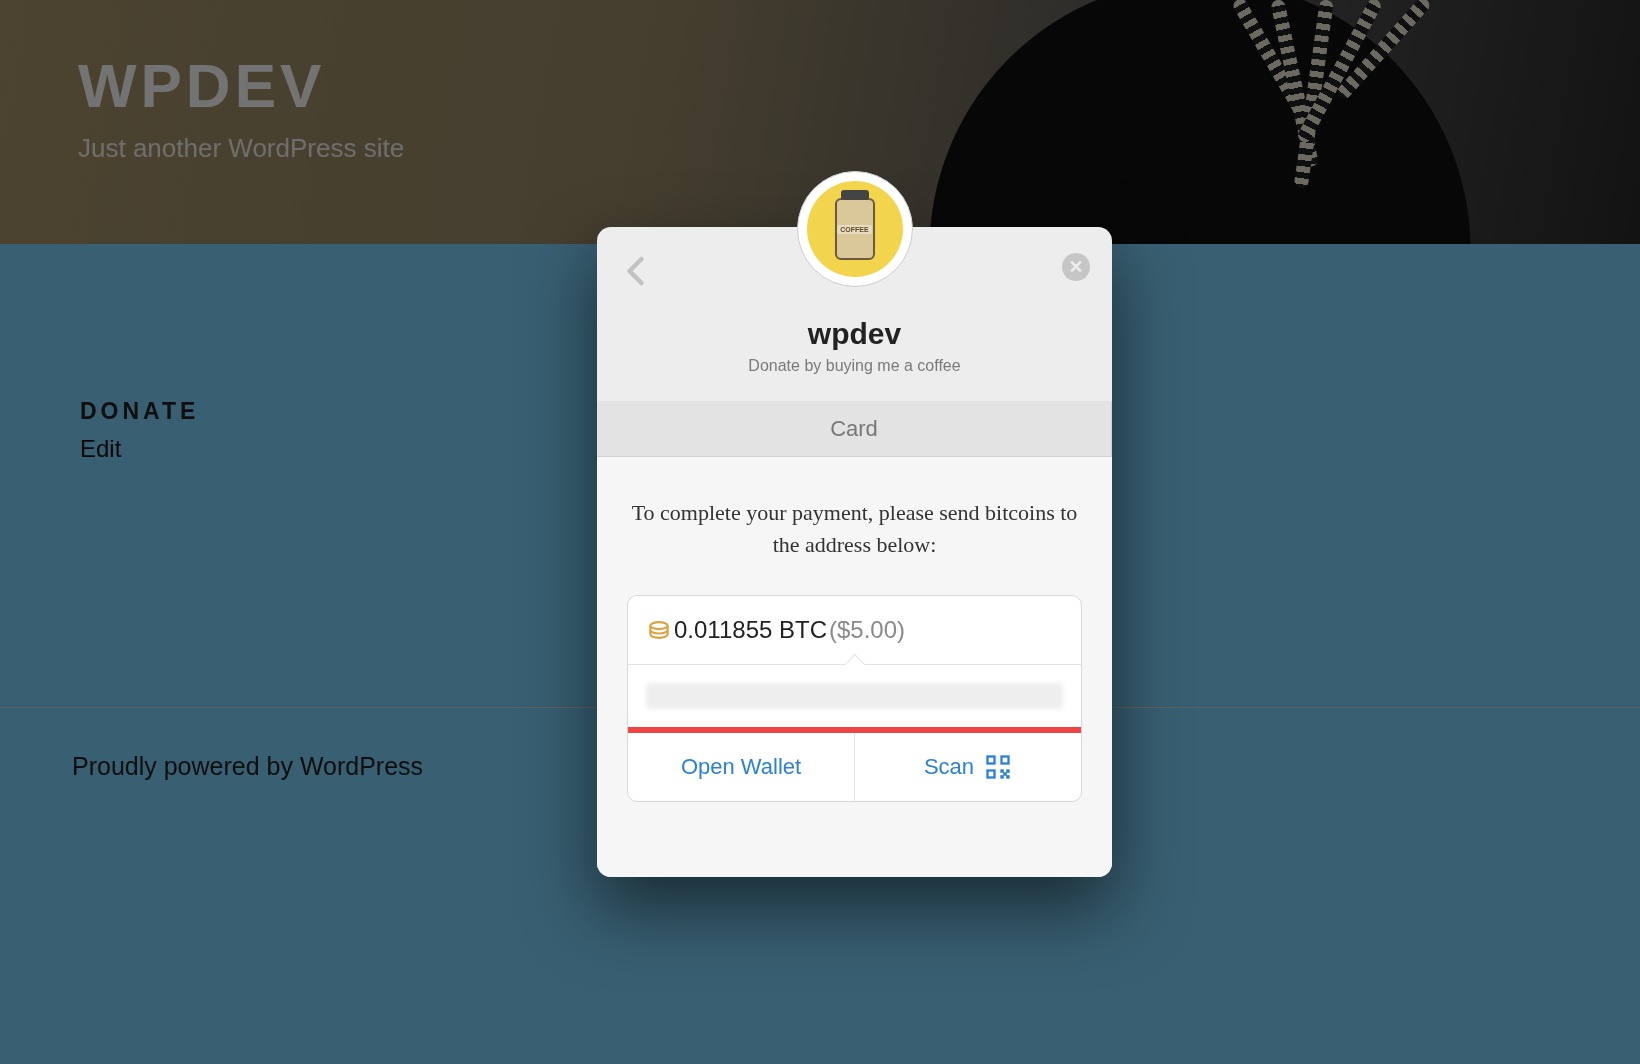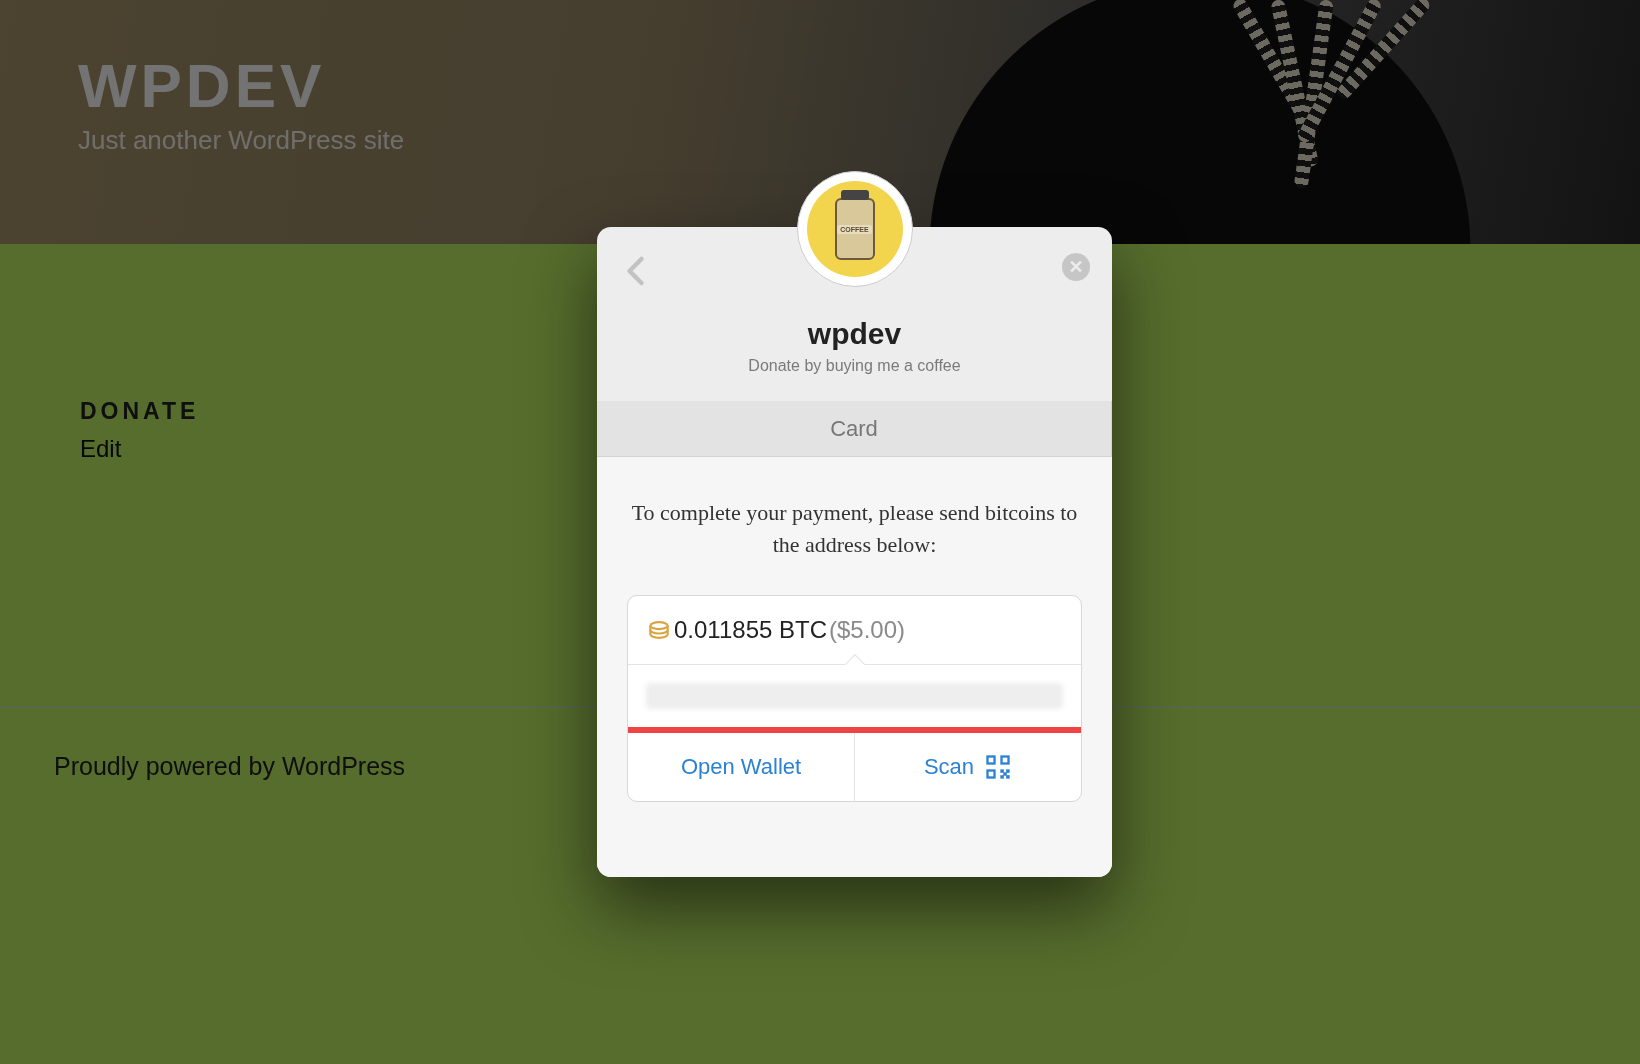--- a/index.html
+++ b/index.html
@@ -1,31 +1,31 @@
 <!DOCTYPE html>
 <html><head>
 <meta charset="utf-8">
 <style>
   * { box-sizing: border-box; margin: 0; padding: 0; }
   html, body { width: 1640px; height: 1064px; font-family: -apple-system, BlinkMacSystemFont, "Segoe UI", Helvetica, Arial, sans-serif; overflow: hidden; }
 
   
-  .page { width: 100%; height: 100%; background: #bef264; position: relative; }
+  .page { width: 100%; height: 100%; background: #7dd3fc; position: relative; }
   .hero { width: 100%; height: 244px; background: radial-gradient(circle at 1200px 250px, #111 0, #111 270px, rgba(0,0,0,0) 271px), linear-gradient(100deg,#a8956a 0%, #9a8a68 40%, #5c5c5c 70%, #2b2b2b 100%); position: relative; color: #fff; padding: 50px 78px 0 78px; }
   .hero-decor { position:absolute; right:190px; top:0; width:220px; height:180px; }
   .decor-stripe { position:absolute; width:14px; height:150px; background:repeating-linear-gradient(180deg,#f0ead6 0 6px,#222 6px 12px); transform-origin: top center; border-radius:8px; }
   .site-title { font-size: 62px; font-weight: 800; letter-spacing: 4px; }
-  .site-tagline { font-size: 26px; font-weight: 300; margin-top: 4px; color: rgba(255,255,255,0.9);}
+  .site-tagline { font-size: 26px; font-weight: 300; margin-top: 12px; color: rgba(255,255,255,0.9);}
   .navbar { background: #fff; border-bottom: 1px solid #ddd; padding: 30px 72px 26px 72px; display:flex; gap:64px; }
   .nav-item { font-size: 25px; font-weight: 700; color: #222; cursor: pointer; }
   .content { padding: 154px 80px 0 80px; }
   .donate-h { font-size: 23px; font-weight: 800; letter-spacing: 4px; color:#222; }
   .edit-link { font-size: 24px; color:#111; margin-top: 10px; cursor:pointer; display:inline-block;}
   .footer-sep { border-top:1px solid #d7d7d7; margin-top:244px; }
-  .footer { padding: 44px 54px; font-size: 25px; color: #222; }
+  .footer { padding: 44px 72px; font-size: 25px; color: #222; }
   .footer a { color:#222; text-decoration:none; cursor:pointer;}
   .dim-overlay { position:absolute; inset:0; background:rgba(0,0,0,0.55); }
 
   
   .modal { position:absolute; left:597px; top:227px; width:515px; height:650px; background:#ededed; border-radius:14px; box-shadow:0 30px 70px rgba(0,0,0,0.55); }
   .avatar-wrap { position:absolute; left:50%; top:-56px; transform:translateX(-50%); width:116px; height:116px; border-radius:50%; background:#fff; border:1px solid #ccc; display:flex; align-items:center; justify-content:center; }
   .avatar { width:96px; height:96px; border-radius:50%; background:#f2d54c; display:flex; align-items:center; justify-content:center; }
   .jar { width:40px; height:62px; background:#d9c89a; border:2px solid #6d5a3d; border-radius:6px; position:relative; display:flex; align-items:center; justify-content:center;}
   .jar-lid { position:absolute; top:-10px; left:4px; right:4px; height:10px; background:#444; border-radius:3px;}
   .jar-label { font-size:7px; font-weight:700; color:#5c4a29; background:#e6dcc0; padding:1px 3px; border-radius:2px;}

